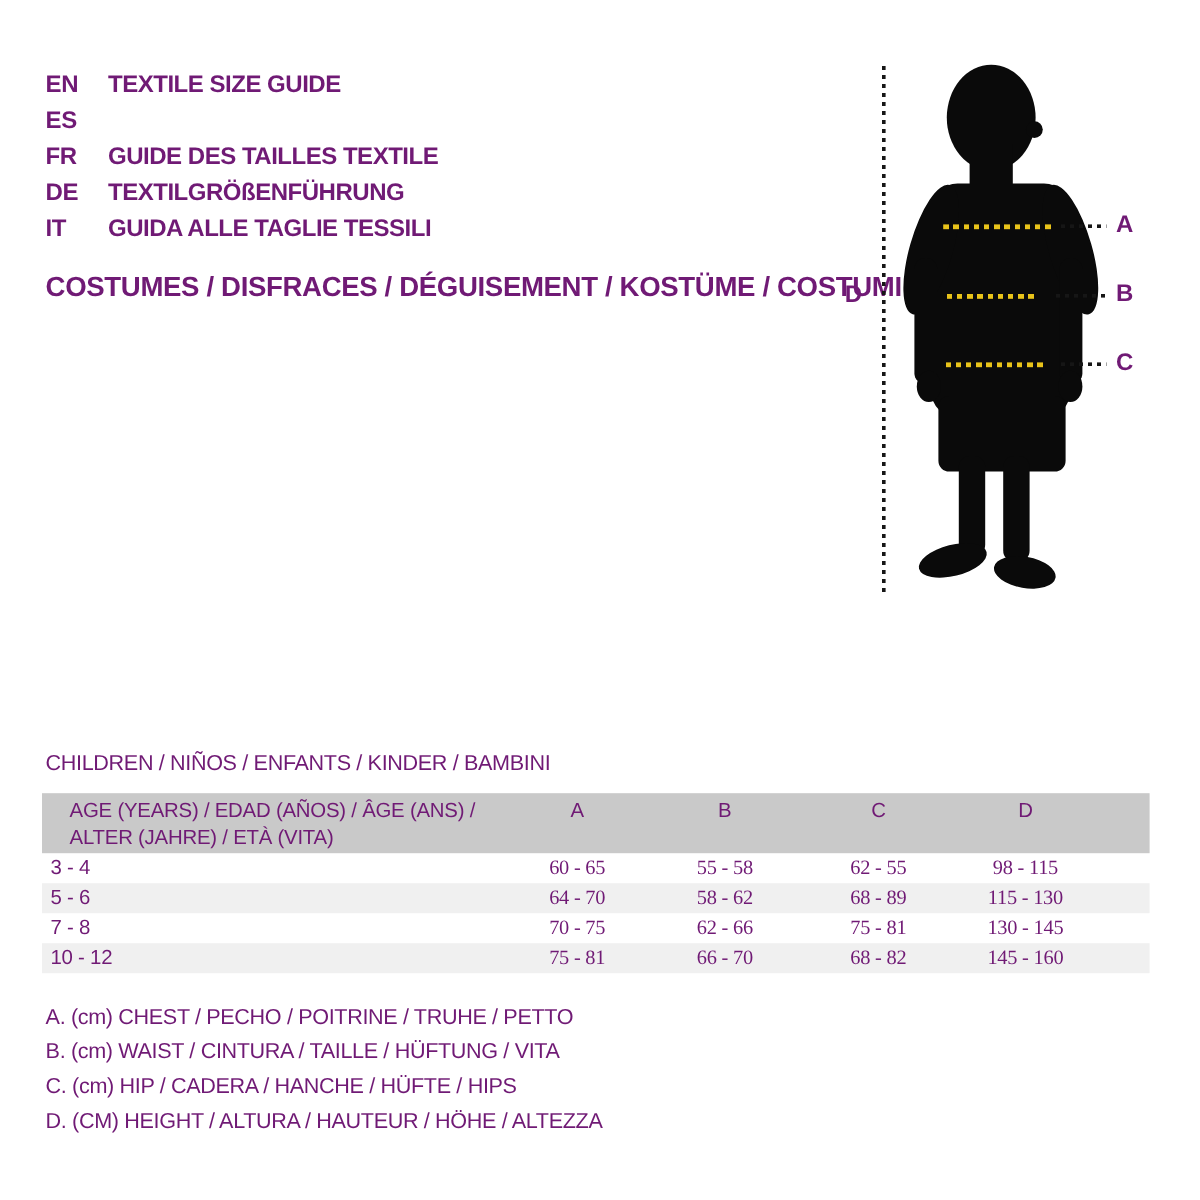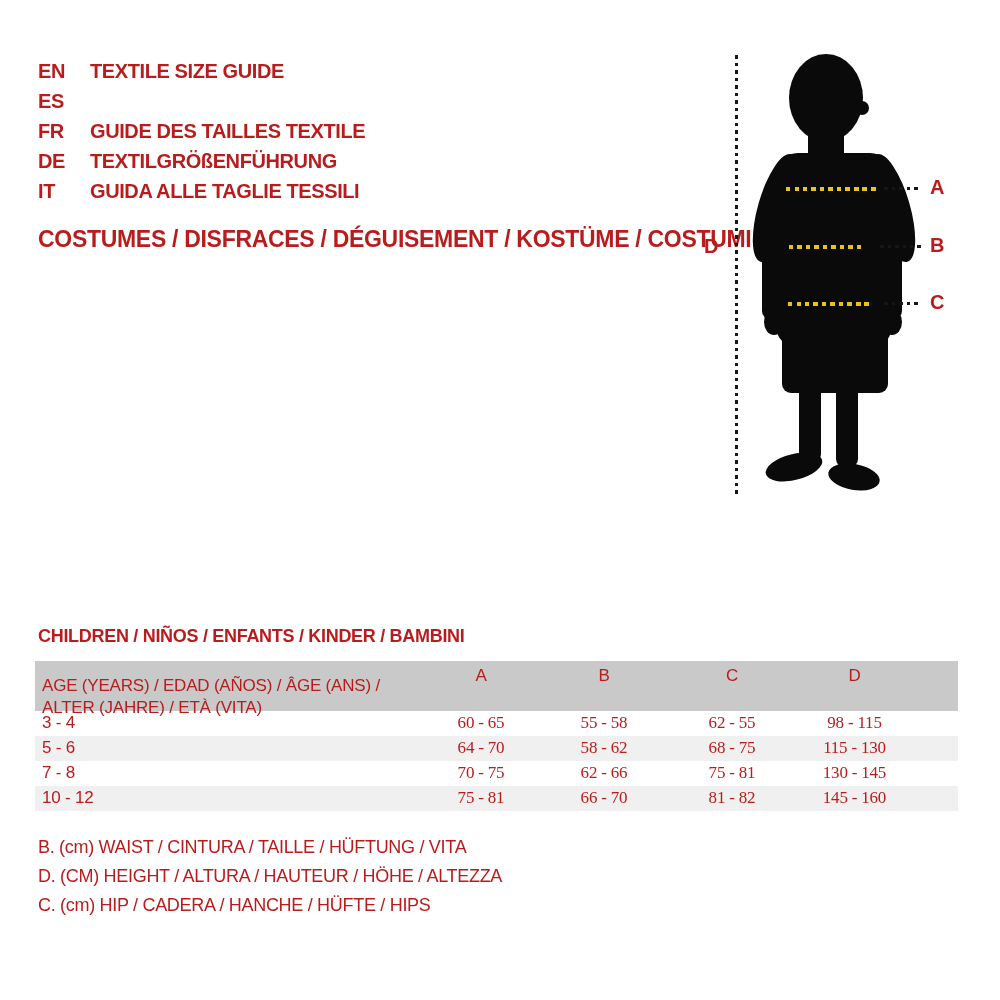--- a/index.html
+++ b/index.html
@@ -1,20 +1,20 @@
 <!DOCTYPE html>
 <html><head>
 <meta charset="utf-8">
 <style>
   * { margin:0; padding:0; box-sizing:border-box; }
   html,body { background:#ffffff; }
   .canvas {
     position:relative; width:1000px; height:1000px; background:#ffffff;
     font-family:"Liberation Sans","DejaVu Sans",sans-serif;
-    color:#b91c1c; overflow:hidden;
+    color:#701a75; overflow:hidden;
   }
 
   
   .lang-block { position:absolute; left:38px; top:56px; }
   .lang-row { display:flex; height:30px; line-height:30px; font-size:20px; font-weight:600; letter-spacing:-0.4px; }
   .lang-code { width:52px; }
 
   
   .category-title { position:absolute; left:38px; top:226px; font-size:23px; font-weight:700; letter-spacing:-0.3px; white-space:nowrap; }
 
@@ -23,27 +23,27 @@
   .silhouette { position:absolute; left:752px; top:50px; }
   .vline-d {
     position:absolute; left:735px; top:55px; width:3px; height:442px;
     background:repeating-linear-gradient(180deg,#161616 0 3.5px,transparent 3.5px 7.5px);
   }
   .mlabel { position:absolute; font-size:20px; font-weight:700; letter-spacing:-0.3px; }
   .mline-yellow { position:absolute; height:3.5px; }
   .mline-dot { position:absolute; height:3px; background:repeating-linear-gradient(90deg,#161616 0 3.5px,transparent 3.5px 7.5px); }
 
   
-  .children-title { position:absolute; left:38px; top:626px; font-size:18px; font-weight:700; letter-spacing:-0.3px; }
+  .children-title { position:absolute; left:38px; top:626px; font-size:18px; font-weight:400; letter-spacing:-0.3px; }
   .size-table { position:absolute; left:35px; top:661px; width:923px; font-size:17px; letter-spacing:-0.2px; }
   .thead {
     display:grid; grid-template-columns:390px 112px 134px 122px 123px 42px;
     background:#c9c9c9; height:50px; padding-top:4px;
   }
-  .thead .age-head { padding-left:7px; line-height:22px;margin-top:10px; }
+  .thead .age-head { padding-left:23px; line-height:22px; }
   .thead .col-letter { text-align:center; line-height:22px; }
   .trow { display:grid; grid-template-columns:390px 112px 134px 122px 123px 42px; height:25px; line-height:23px; }
   .trow:nth-child(even) { background:#f0f0f0; }
   .trow .age-cell { padding-left:7px; }
   .trow .val-cell { text-align:center;font-family:Liberation Serif, serif; }
 
   
   .legend { position:absolute; left:38px; top:833px; }
   .legend-line { height:29px; line-height:29px; font-size:18px; letter-spacing:-0.3px; white-space:nowrap; }
 </style>
@@ -142,42 +142,43 @@
         <div class="val-cell">60 - 65</div>
         <div class="val-cell">55 - 58</div>
         <div class="val-cell">62 - 55</div>
         <div class="val-cell">98 - 115</div>
         <div></div>
       </div>
       <div class="trow">
         <div class="age-cell">5 - 6</div>
         <div class="val-cell">64 - 70</div>
         <div class="val-cell">58 - 62</div>
-        <div class="val-cell">68 - 75</div>
+        <div class="val-cell">68 - 89</div>
         <div class="val-cell">115 - 130</div>
         <div></div>
       </div>
       <div class="trow">
         <div class="age-cell">7 - 8</div>
         <div class="val-cell">70 - 75</div>
         <div class="val-cell">62 - 66</div>
         <div class="val-cell">75 - 81</div>
         <div class="val-cell">130 - 145</div>
         <div></div>
       </div>
       <div class="trow">
         <div class="age-cell">10 - 12</div>
         <div class="val-cell">75 - 81</div>
         <div class="val-cell">66 - 70</div>
-        <div class="val-cell">81 - 82</div>
+        <div class="val-cell">68 - 82</div>
         <div class="val-cell">145 - 160</div>
         <div></div>
       </div>
     </div>
   </div>
 
   <div class="legend">
+    <div class="legend-line">A. (cm) CHEST / PECHO / POITRINE / TRUHE / PETTO</div>
     <div class="legend-line">B. (cm) WAIST / CINTURA / TAILLE / HÜFTUNG / VITA</div>
+    <div class="legend-line">C. (cm) HIP / CADERA / HANCHE / HÜFTE / HIPS</div>
     <div class="legend-line">D. (CM) HEIGHT / ALTURA / HAUTEUR / HÖHE / ALTEZZA</div>
-    <div class="legend-line">C. (cm) HIP / CADERA / HANCHE / HÜFTE / HIPS</div>
   </div>
 
 </div>
 
 </body></html>

